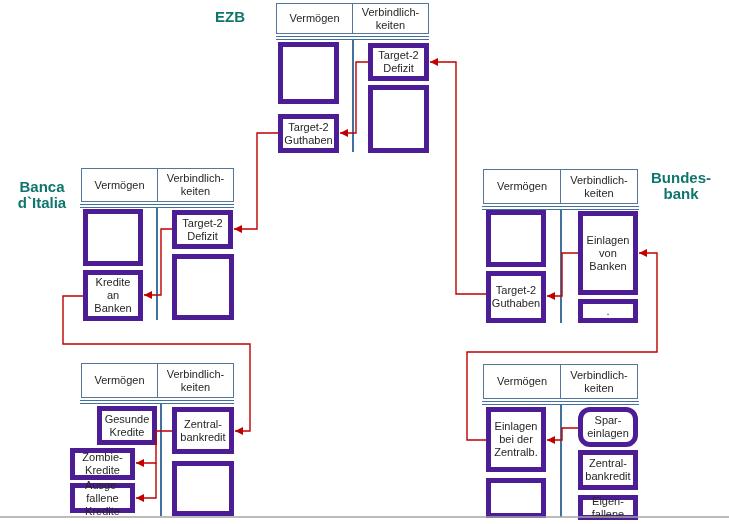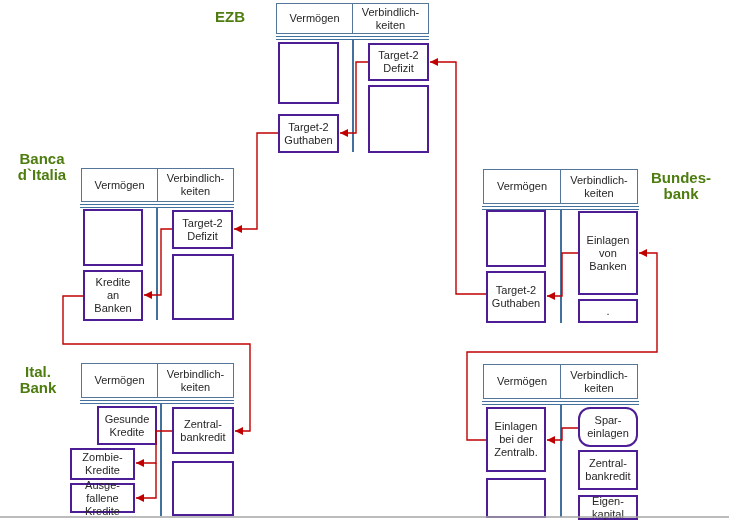--- a/index.html
+++ b/index.html
@@ -2,35 +2,35 @@
 <html><head>
 <meta charset="utf-8">
 <style>
   html,body{margin:0;padding:0;background:#fff;}
   #canvas{
     position:relative;width:729px;height:524px;background:#ffffff;overflow:hidden;
     font-family:"Liberation Sans",sans-serif;color:#262626;
   }
   .block{position:absolute;inset:0;}
   .titlelabel{
-    position:absolute;font-weight:bold;color:#4d7c0f;font-size:15px;line-height:16px;
+    position:absolute;font-weight:bold;color:#0f766e;font-size:15px;line-height:16px;
     text-align:center;white-space:pre-line;
   }
   .hdr{
     position:absolute;border:1px solid #54769b;background:#fff;box-sizing:border-box;
     display:flex;align-items:center;justify-content:center;text-align:center;
     font-size:11px;line-height:13px;white-space:pre-line;
   }
   .dbl{
     position:absolute;box-sizing:border-box;height:4px;
     border-top:1px solid #41719c;border-bottom:1px solid #41719c;
   }
   .vdiv{position:absolute;width:2px;background:#41719c;}
   .cell{
-    position:absolute;border:2px solid #4c1d95;background:#fff;box-sizing:border-box;
+    position:absolute;border:5px solid #4c1d95;background:#fff;box-sizing:border-box;
     display:flex;align-items:center;justify-content:center;text-align:center;
     font-size:11px;line-height:13px;white-space:pre-line;
   }
   #arrows{position:absolute;left:0;top:0;pointer-events:none;}
   .baseline{position:absolute;left:0;top:516px;width:729px;height:2px;background:#a6a6a6;opacity:.75;}
 </style>
 </head>
 <body>
 
 <div id="canvas">
@@ -44,21 +44,21 @@
     <div class="vdiv" style="left:352px;top:40px;height:112px;"></div>
     <div class="cell" style="left:278px;top:42px;width:61px;height:62px;"></div>
     <div class="cell" style="left:368px;top:43px;width:61px;height:38px;">Target-2
 Defizit</div>
     <div class="cell" style="left:368px;top:85px;width:61px;height:68px;"></div>
     <div class="cell" style="left:278px;top:114px;width:61px;height:39px;">Target-2
 Guthaben</div>
   </div>
 
   <div class="block">
-    <div class="titlelabel" style="left:4px;top:151px;width:76px;">Banca
+    <div class="titlelabel" style="left:4px;top:179px;width:76px;">Banca
 d`Italia</div>
     <div class="hdr" style="left:81px;top:168px;width:77px;height:34px;">Vermögen</div>
     <div class="hdr" style="left:157px;top:168px;width:77px;height:34px;">Verbindlich-
 keiten</div>
     <div class="dbl" style="left:80px;top:204px;width:154px;"></div>
     <div class="vdiv" style="left:156px;top:208px;height:112px;"></div>
     <div class="cell" style="left:83px;top:209px;width:60px;height:57px;"></div>
     <div class="cell" style="left:172px;top:210px;width:61px;height:39px;">Target-2
 Defizit</div>
     <div class="cell" style="left:172px;top:254px;width:62px;height:66px;"></div>
@@ -78,22 +78,20 @@
     <div class="cell" style="left:486px;top:210px;width:60px;height:57px;"></div>
     <div class="cell" style="left:578px;top:211px;width:60px;height:84px;">Einlagen
 von
 Banken</div>
     <div class="cell" style="left:486px;top:271px;width:60px;height:52px;">Target-2
 Guthaben</div>
     <div class="cell" style="left:578px;top:299px;width:60px;height:24px;">.</div>
   </div>
 
   <div class="block">
-    <div class="titlelabel" style="left:6px;top:364px;width:64px;">Ital.
-Bank</div>
     <div class="hdr" style="left:81px;top:363px;width:77px;height:35px;">Vermögen</div>
     <div class="hdr" style="left:157px;top:363px;width:77px;height:35px;">Verbindlich-
 keiten</div>
     <div class="dbl" style="left:80px;top:400px;width:154px;"></div>
     <div class="vdiv" style="left:160px;top:404px;height:112px;"></div>
     <div class="cell" style="left:83px;top:406px;width:60px;height:39px;margin-left:14px;">Gesunde
 Kredite</div>
     <div class="cell" style="left:70px;top:448px;width:65px;height:32px;">Zombie-
 Kredite</div>
     <div class="cell" style="left:70px;top:483px;width:65px;height:30px;">Ausge-
@@ -112,21 +110,21 @@
     <div class="vdiv" style="left:560px;top:405px;height:112px;"></div>
     <div class="cell" style="left:486px;top:407px;width:60px;height:65px;">Einlagen
 bei der
 Zentralb.</div>
     <div class="cell" style="left:486px;top:478px;width:60px;height:40px;"></div>
     <div class="cell" style="left:578px;top:407px;width:60px;height:40px;border-radius:12px;">Spar-
 einlagen</div>
     <div class="cell" style="left:578px;top:450px;width:60px;height:40px;">Zentral-
 bankredit</div>
     <div class="cell" style="left:578px;top:495px;width:60px;height:25px;">Eigen-
-kapital</div>
+fallene</div>
   </div>
 
   <svg id="arrows" width="729" height="524" viewBox="0 0 729 524">
     <defs>
       <marker id="ah" viewBox="0 0 6 6" markerWidth="6" markerHeight="6" refX="6" refY="3" orient="auto" markerUnits="strokeWidth">
         <path d="M0,0 L6,3 L0,6 Z" fill="#c00000"></path>
       </marker>
     </defs>
     <g fill="none" stroke="#c00000" stroke-width="1.4">
       <path d="M368 62 H356 V133 H340" marker-end="url(#ah)"></path>

